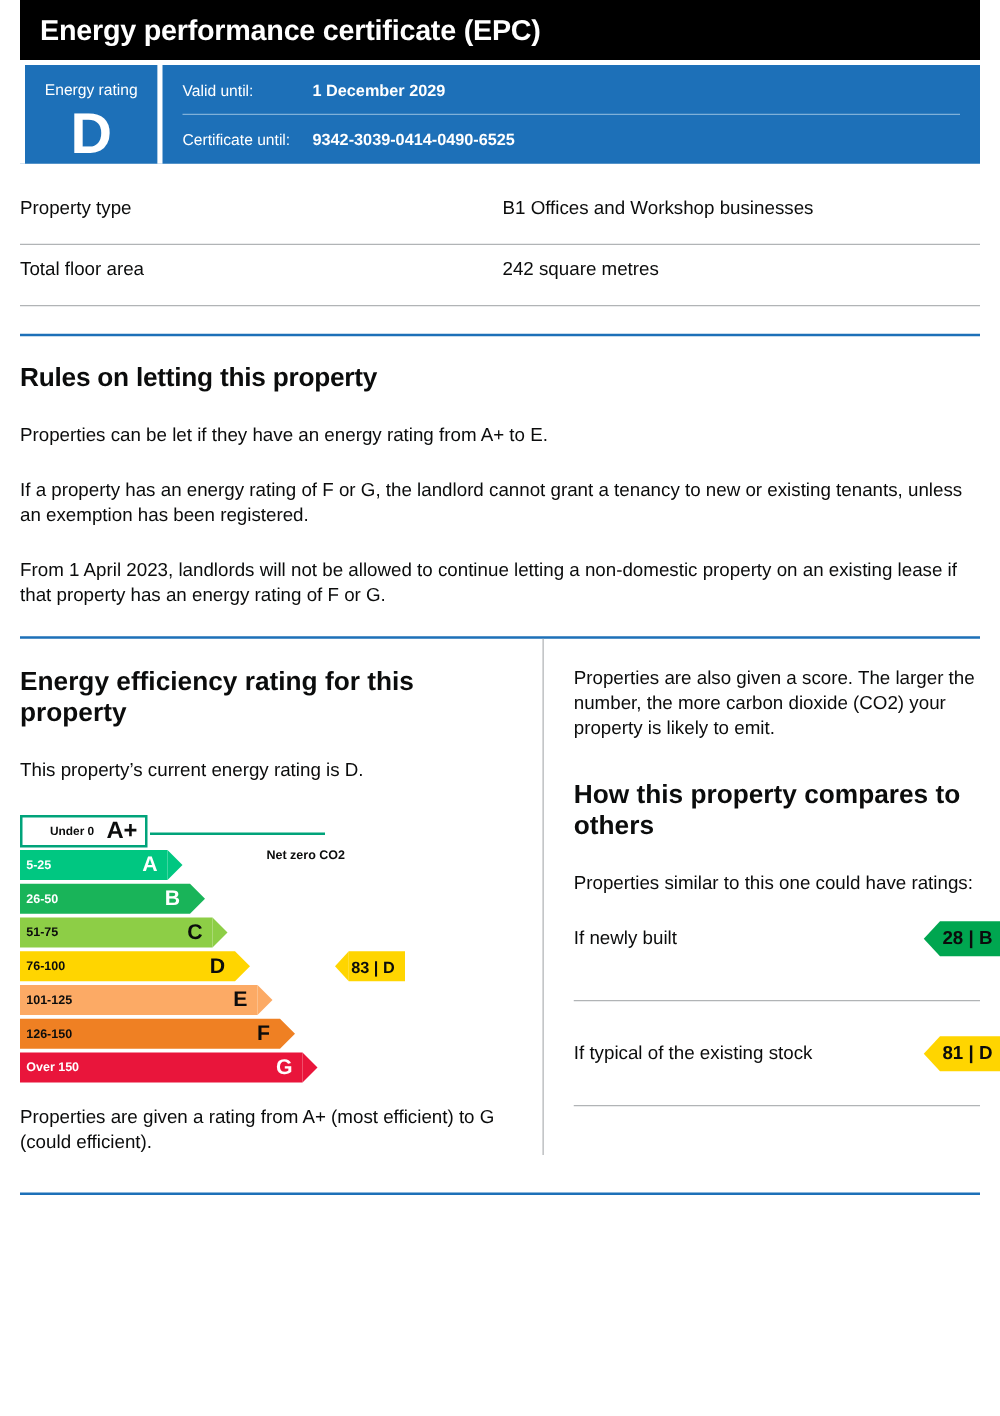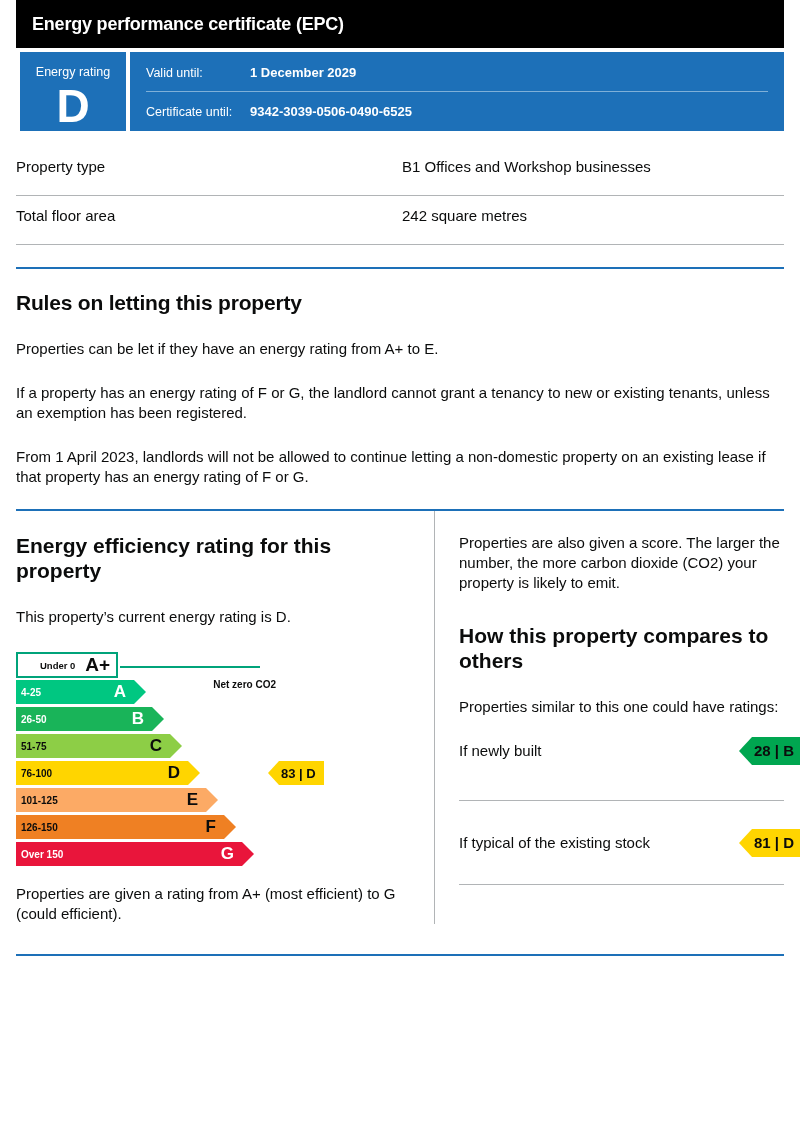--- a/index.html
+++ b/index.html
@@ -24,21 +24,21 @@
   .doc-title-bar {
     background: #000000;
     color: #ffffff;
     height: 48px;
     display: flex;
     align-items: center;
     padding: 0 16px;
     margin: 0 16px;
   }
   .doc-title {
-    font-size: 18px;
+    font-size: 23px;
     font-weight: bold;
     letter-spacing: -0.2px;
   }
 
   
   .summary {
     display: flex;
     margin: 4px 16px 0 16px;
     align-items: stretch;
   }
@@ -300,21 +300,21 @@
       <div class="letter">D</div>
     </div>
 
     <div class="summary-meta">
       <div class="meta-row bordered">
         <div class="meta-label">Valid until:</div>
         <div class="meta-value">1 December 2029</div>
       </div>
       <div class="meta-row">
         <div class="meta-label">Certificate until:</div>
-        <div class="meta-value">9342-3039-0506-0490-6525</div>
+        <div class="meta-value">9342-3039-0414-0490-6525</div>
       </div>
     </div>
   </div>
 
   <div class="detail-list">
     <div class="detail-row">
       <div class="detail-key">Property type</div>
       <div class="detail-val">B1 Offices and Workshop businesses</div>
     </div>
     <div class="detail-row">
@@ -346,21 +346,21 @@
           <div class="aplus-box">
             <span class="aplus-range">Under 0</span>
             <span class="aplus-letter">A+</span>
           </div>
           <div class="netzero-line"></div>
           <div class="netzero-label">Net zero CO2</div>
         </div>
 
         <div class="epc-row">
           <div class="epc-bar" style="width:118px;background:#00c781;color:#00c781;">
-            <span class="epc-range light">4-25</span>
+            <span class="epc-range light">5-25</span>
             <span class="epc-letter light">A</span>
           </div>
         </div>
 
         <div class="epc-row">
           <div class="epc-bar" style="width:136px;background:#19b459;color:#19b459;text-align:center;">
             <span class="epc-range light">26-50</span>
             <span class="epc-letter light">B</span>
           </div>
         </div>

